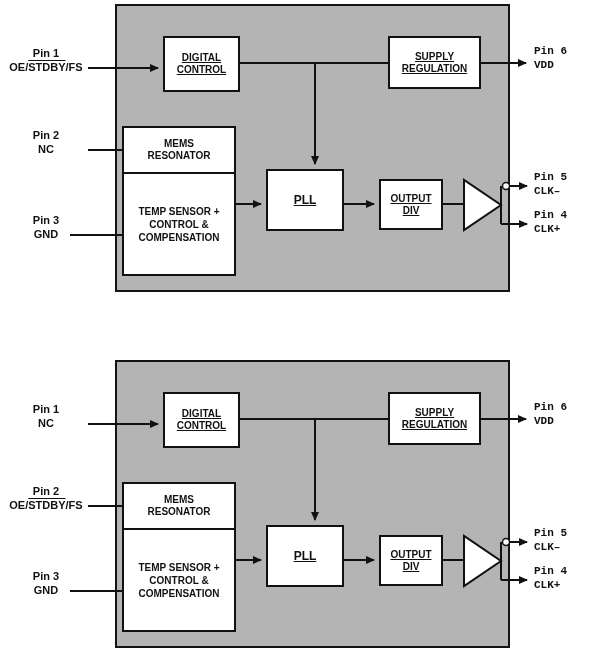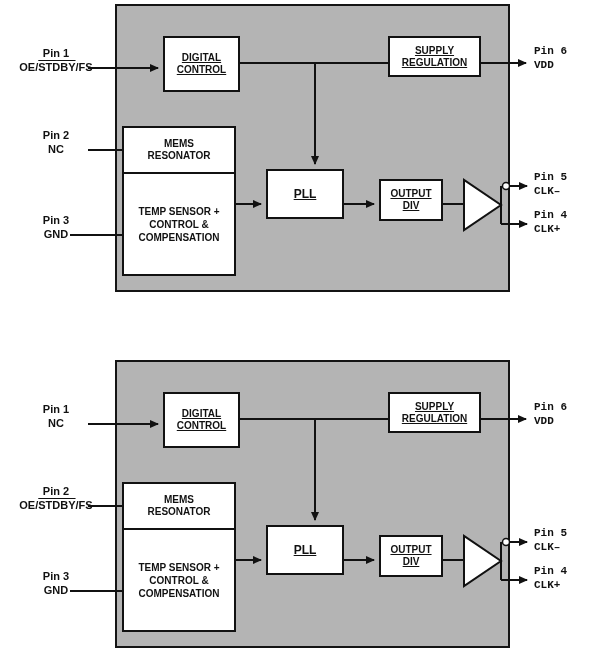--- a/index.html
+++ b/index.html
@@ -11,33 +11,33 @@
   .chip-body{position:absolute;left:115px;top:4px;width:395px;height:288px;
              background:#b4b4b4;border:2px solid #141414;box-sizing:border-box;}
   .wires{position:absolute;left:0;top:0;width:600px;height:300px;}
   .wires line{stroke:#111;stroke-width:2;}
   .wires polygon{fill:#ffffff;stroke:#111;stroke-width:2;}
   .wires circle{fill:#ffffff;stroke:#111;stroke-width:1.5;}
   .block{position:absolute;background:#ffffff;border:2px solid #111;box-sizing:border-box;
          display:flex;align-items:center;justify-content:center;text-align:center;
          font-weight:700;font-size:10px;line-height:12px;padding:2px;text-decoration:underline;}
   .digital{left:163px;top:36px;width:77px;height:56px;}
-  .supply{left:388px;top:36px;width:93px;height:41px;}
-  .pll{left:266px;top:169px;width:78px;height:50px;font-size:12px;}
-  .outdiv{left:379px;top:179px;width:64px;height:42px;}
+  .supply{left:388px;top:36px;width:93px;height:53px;}
+  .pll{left:266px;top:169px;width:78px;height:62px;font-size:12px;}
+  .outdiv{left:379px;top:179px;width:64px;height:51px;}
   .mems{position:absolute;left:122px;top:126px;width:114px;height:150px;background:#fff;
         border:2px solid #111;box-sizing:border-box;display:flex;flex-direction:column;}
   .mems-top{height:46px;border-bottom:2px solid #111;display:flex;align-items:center;
             justify-content:center;text-align:center;font-weight:700;font-size:10px;
             line-height:12px;padding:2px 18px;box-sizing:border-box;}
   .mems-bottom{flex:1;display:flex;align-items:center;justify-content:center;
                text-align:center;font-weight:700;font-size:10px;line-height:13px;
                padding:14px 8px;box-sizing:border-box;}
   .pin-label{position:absolute;font-size:11px;font-weight:700;line-height:14px;}
-  .pin-label.left{left:12px;width:88px;text-align:center;}
+  .pin-label.left{left:2px;width:88px;text-align:center;}
   .pin-label.right{left:534px;width:62px;text-align:left;font-family:Liberation Mono, monospace;}
   .ov{text-decoration:overline;margin-top:22px;}
 </style>
 </head>
 <body>
 
 <div class="diagram" id="diagram-1">
   <div class="chip-body"></div>
 
   <svg class="wires" viewBox="0 0 600 300">

